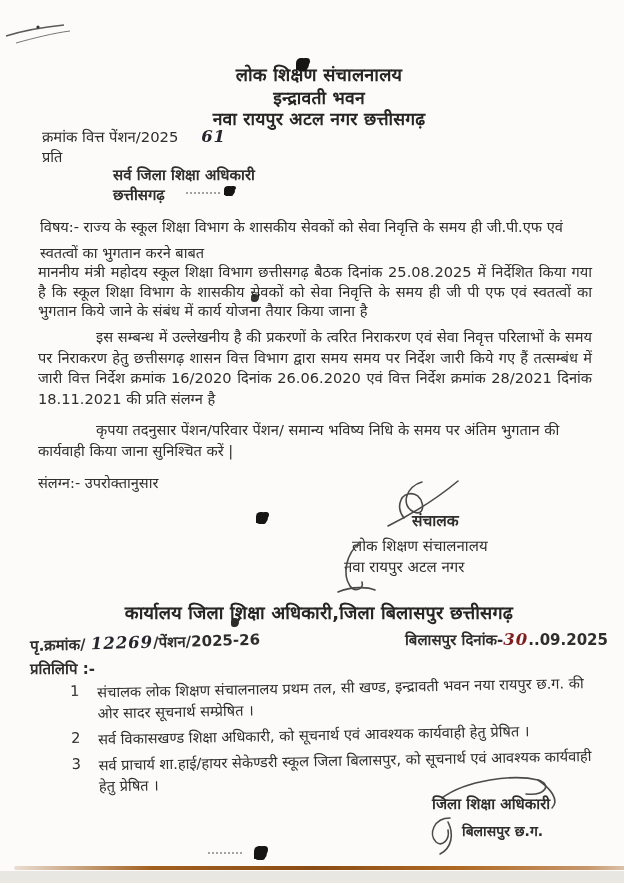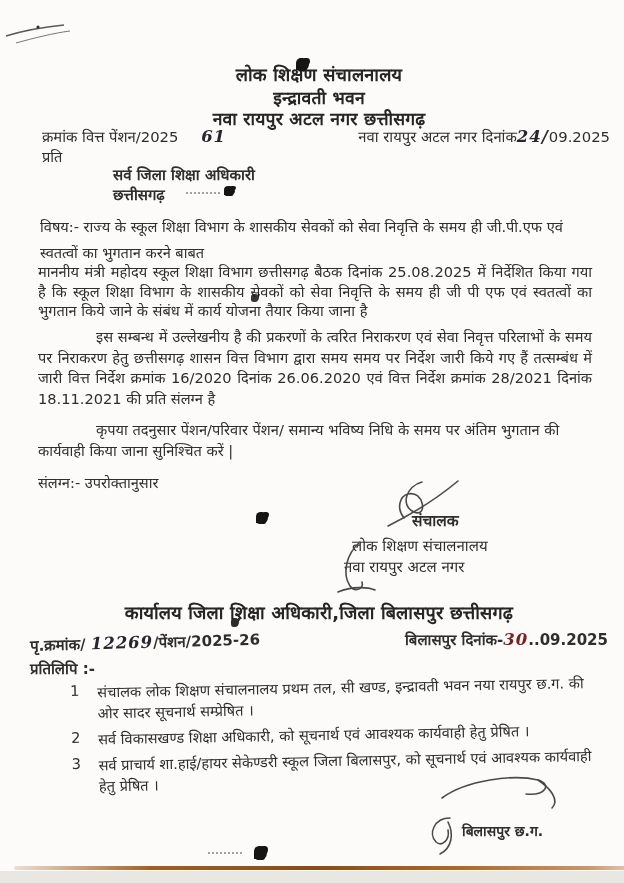--- a/index.html
+++ b/index.html
@@ -63,23 +63,20 @@
 
   <div class="abs center hdr" style="top:62px;font-size:18px;">लोक शिक्षण संचालनालय</div>
   <div class="abs center hdr" style="top:85px;">इन्द्रावती भवन</div>
   <div class="abs center hdr" style="top:106px;">नवा रायपुर अटल नगर छत्तीसगढ़</div>
   <div class="blot" style="left:296px;top:58px;width:13px;height:13px;"></div>
 
   <div class="abs body-txt" style="left:42px;top:127px;font-size:14.8px;">
     <span>क्रमांक वित्त पेंशन/2025</span>
     <span class="hw hw-big" style="margin-left:18px;font-style:italic;">61</span>
   </div>
-  <div class="abs body-txt" style="right:28px;top:127px;font-size:14.8px;">
-    <span>नवा रायपुर अटल नगर दिनांक</span><span class="hw hw-big">24/</span><span>09.2025</span>
-  </div>
 
   <div class="abs body-txt" style="left:42px;top:147px;">प्रति</div>
   <div class="abs body-txt bold" style="left:113px;top:166px;font-size:15px;">सर्व जिला शिक्षा अधिकारी</div>
   <div class="abs body-txt bold" style="left:113px;top:186px;font-size:15px;">छत्तीसगढ़</div>
   <div class="blot" style="left:224px;top:186px;width:11px;height:10px;"></div>
   <div class="dash-smudge" style="left:186px;top:192px;"></div>
 
   <div class="abs body-txt" style="left:40px;top:214px;width:554px;line-height:26px;">विषय:- राज्य  के स्कूल शिक्षा विभाग के शासकीय सेवकों को सेवा निवृत्ति के समय ही जी.पी.एफ एवं स्वतत्वों का भुगतान करने बाबत</div>
 
   <div class="abs body-txt just" style="left:38px;top:262px;width:554px;">माननीय मंत्री महोदय  स्कूल शिक्षा विभाग छत्तीसगढ़ बैठक दिनांक 25.08.2025 में निर्देशित किया गया है कि स्कूल शिक्षा विभाग के शासकीय सेवकों को सेवा निवृत्ति के समय ही जी पी एफ एवं स्वतत्वों का भुगतान किये जाने के संबंध में कार्य योजना तैयार किया जाना है</div>
@@ -128,20 +125,21 @@
     <div class="copy-item">
       <span class="copy-no">3</span>
       <span class="copy-text">सर्व प्राचार्य शा.हाई/हायर सेकेण्डरी स्कूल जिला बिलासपुर, को सूचनार्थ एवं आवश्यक कार्यवाही हेतु प्रेषित ।</span>
     </div>
   </div>
 
   <svg class="abs" style="left:438px;top:772px;" width="140" height="40">
     <path class="sig-stroke" d="M4,26 C28,8 76,2 100,8 C114,12 108,24 88,22"></path>
     <path class="sig-stroke" d="M100,8 C112,16 122,28 114,36"></path>
   </svg>
+  <div class="abs body-txt bold" style="left:432px;top:795px;font-size:15px;">जिला शिक्षा अधिकारी</div>
   <svg class="abs" style="left:424px;top:814px;" width="40" height="42">
     <path class="sig-stroke" d="M26,4 C10,4 4,20 12,28 C18,33 26,26 24,16"></path>
     <path class="sig-stroke" d="M24,8 C30,20 28,34 16,40"></path>
   </svg>
   <div class="abs body-txt bold" style="left:462px;top:822px;font-size:14px;">बिलासपुर छ.ग.</div>
 
   <div class="dash-smudge" style="left:208px;top:852px;"></div>
   <div class="blot" style="left:254px;top:846px;width:13px;height:14px;"></div>
   <div class="bottom-line"></div>
   <div class="bottom-strip"></div>

